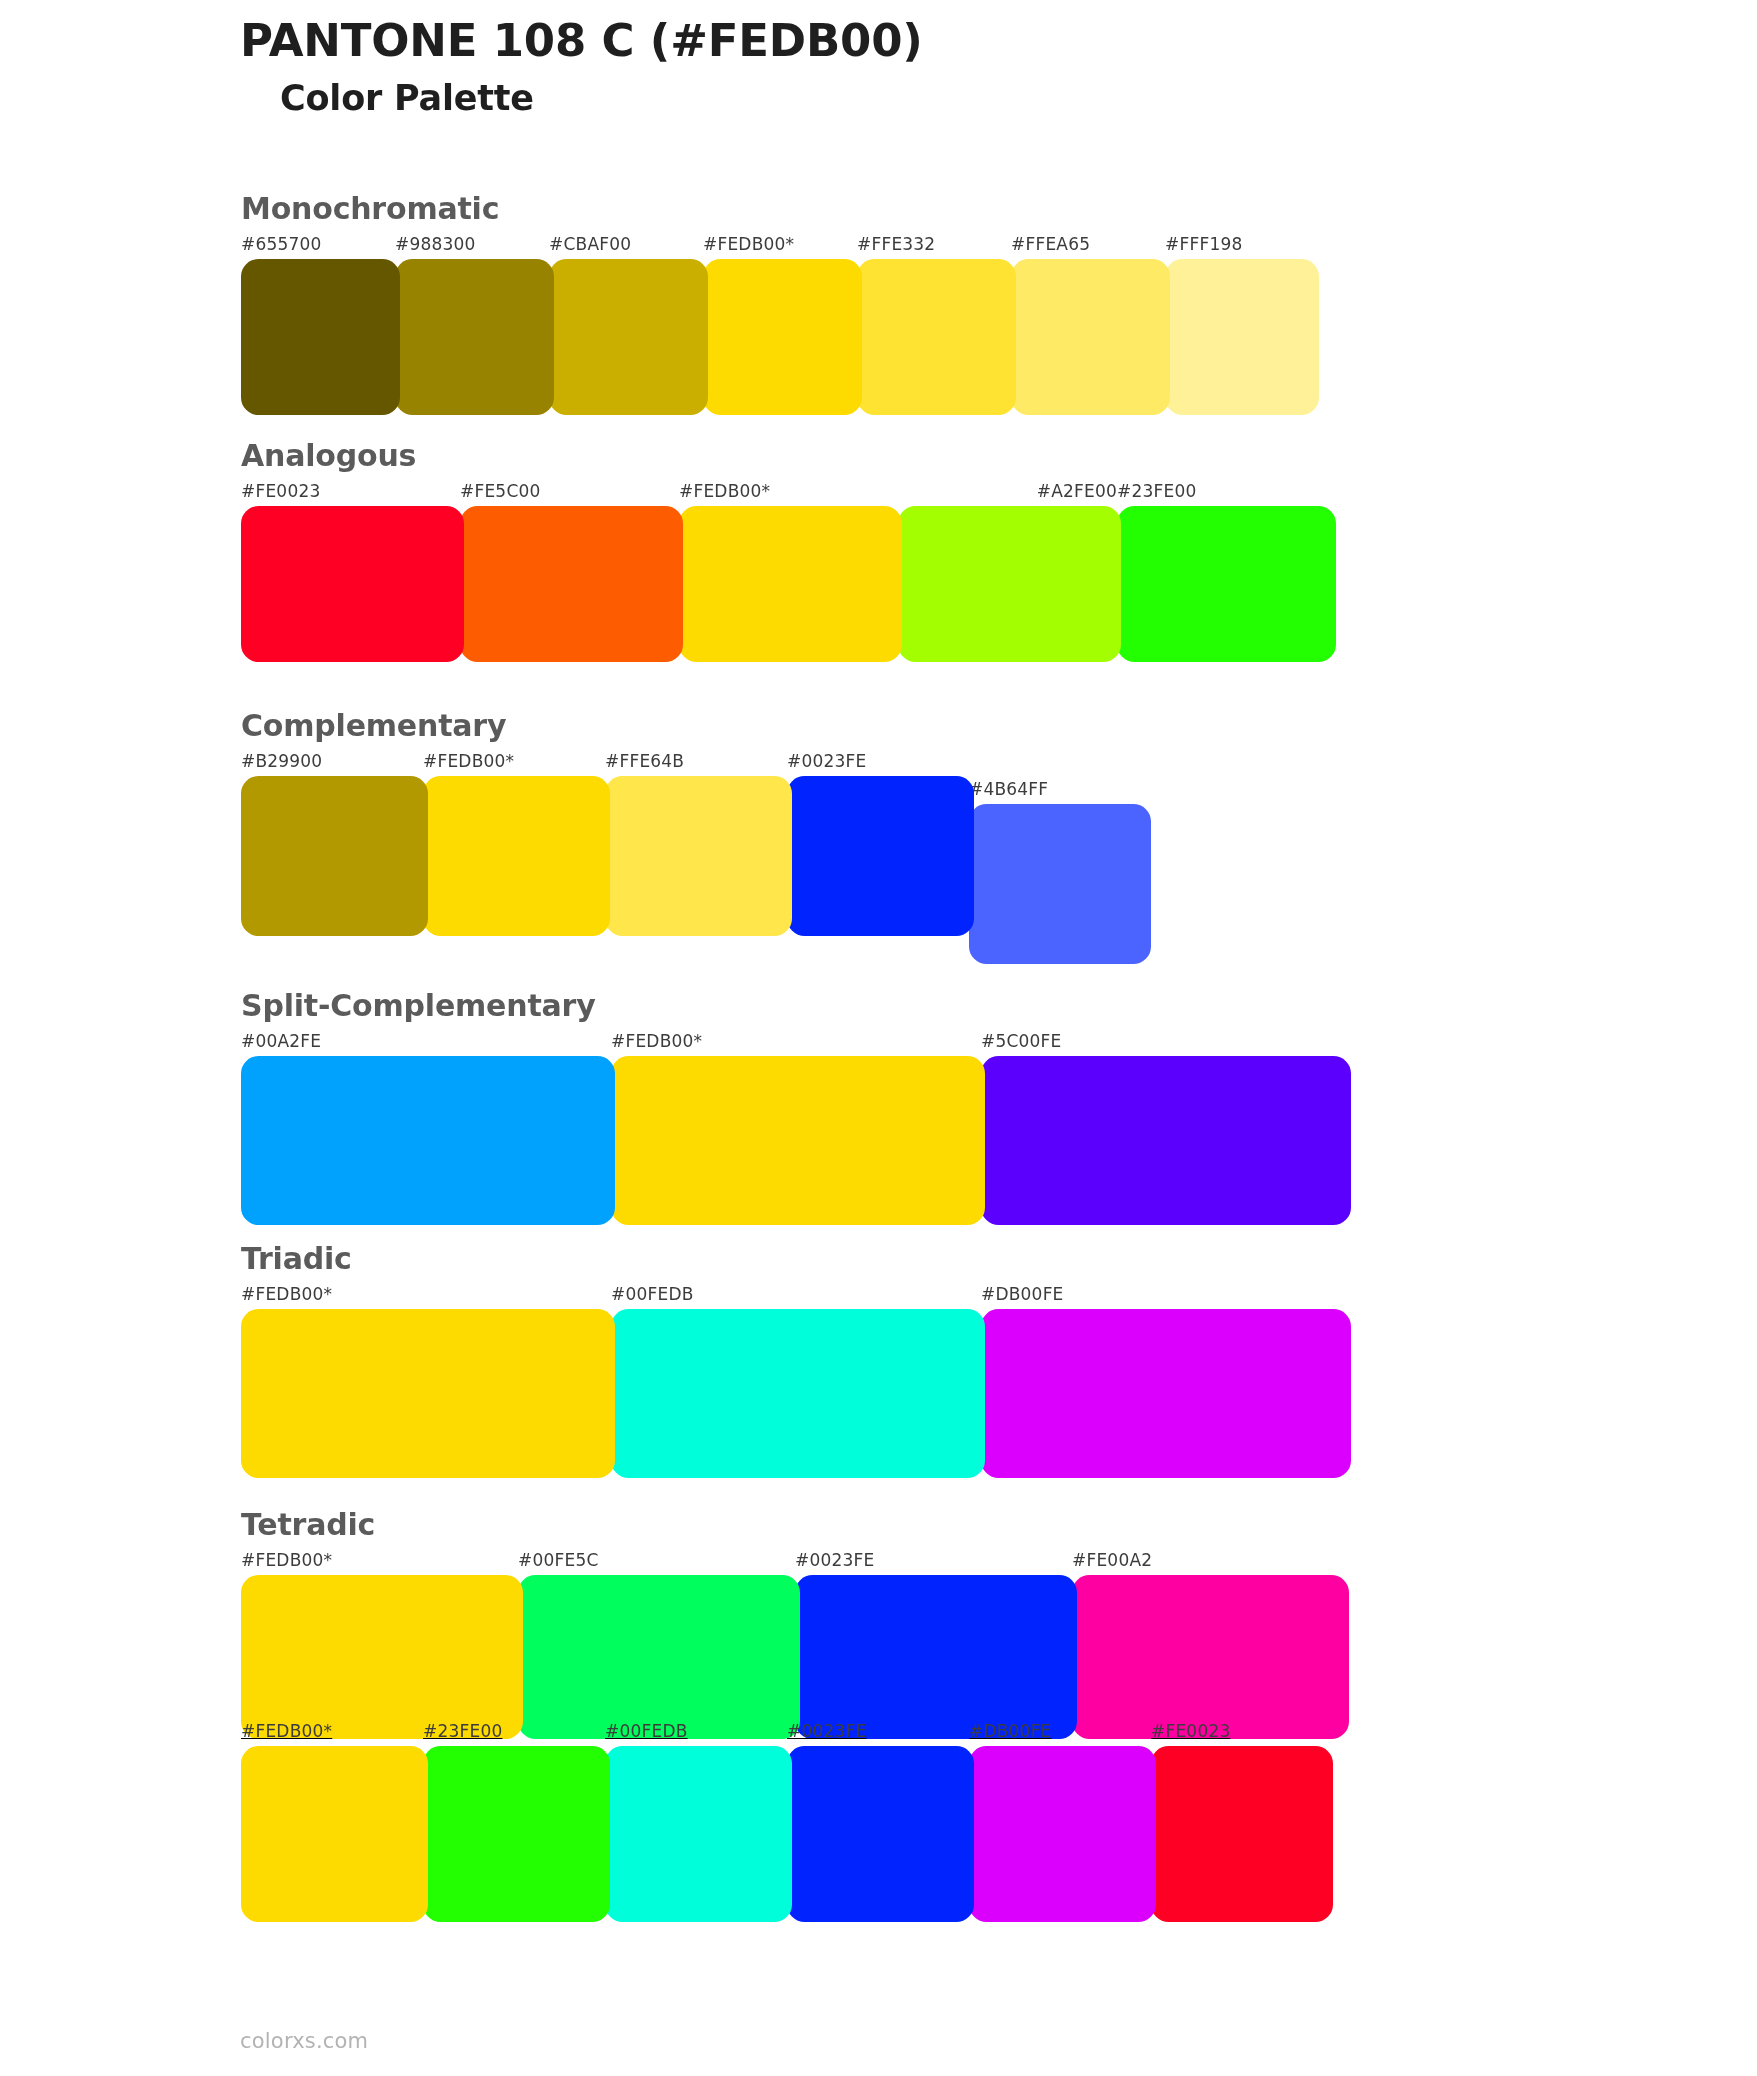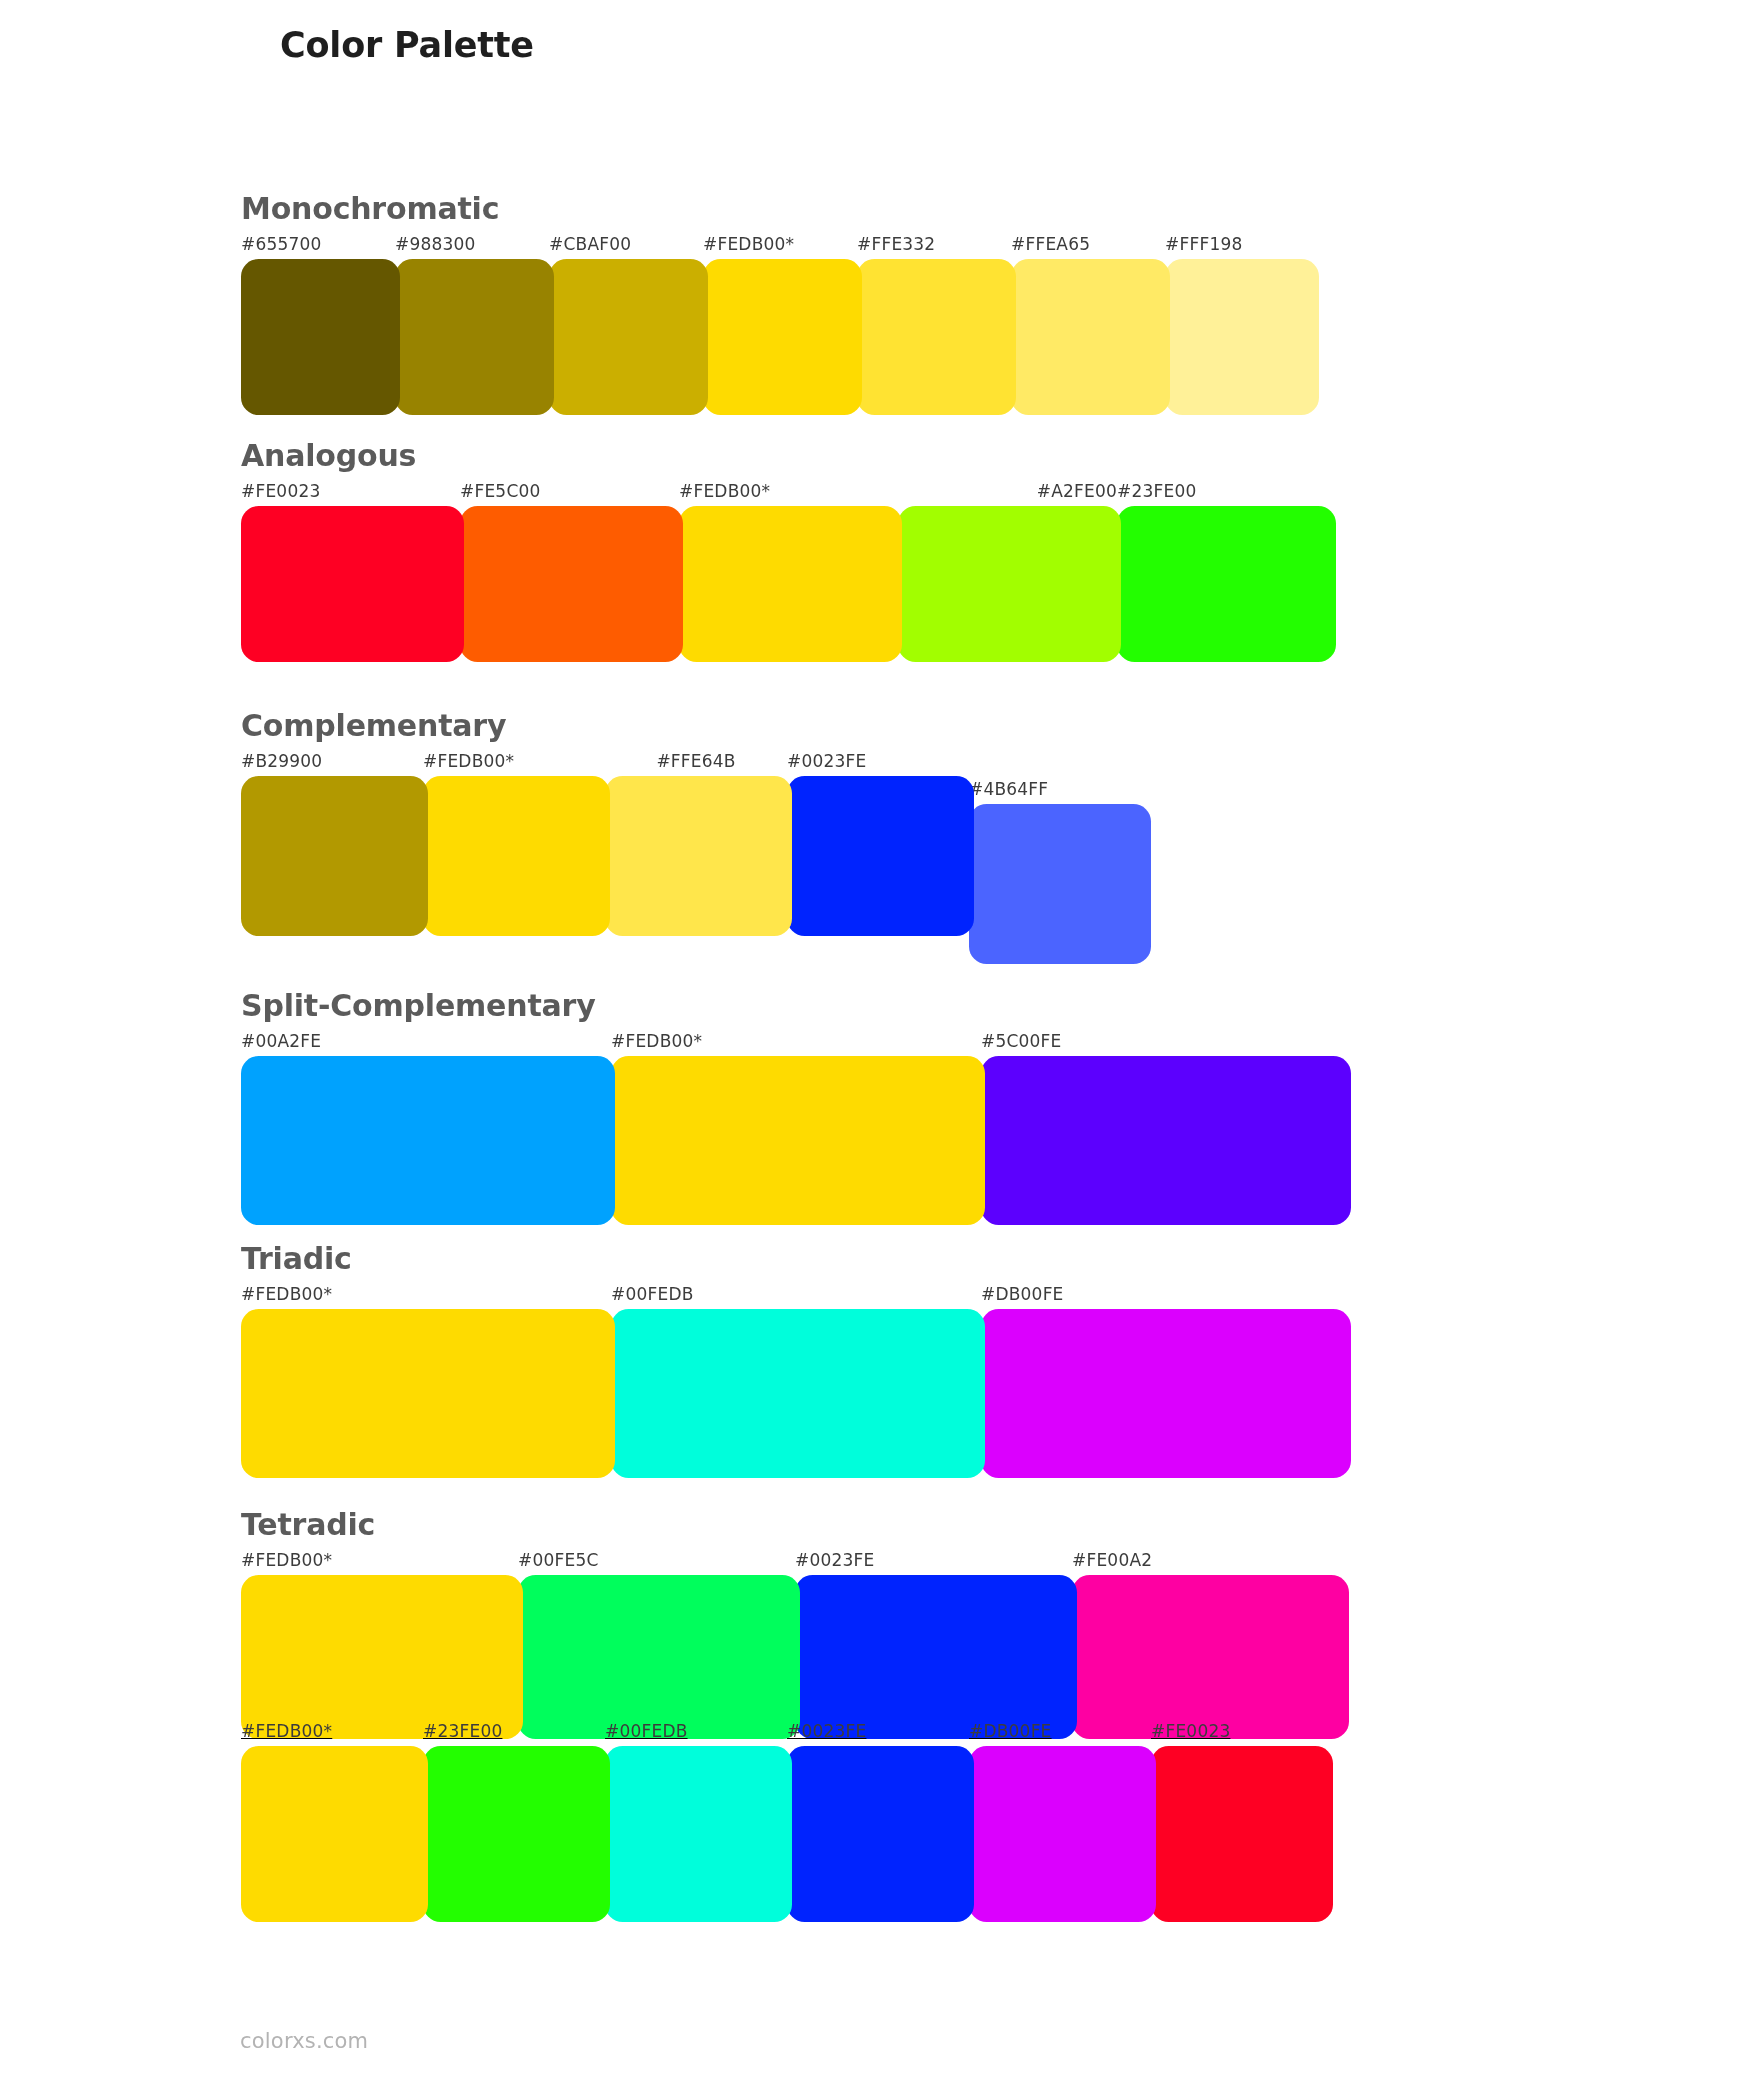--- a/index.html
+++ b/index.html
@@ -102,20 +102,21 @@
     letter-spacing: 0.2px;
     white-space: nowrap;
   }
 </style>
 </head>
 <body>
 
 <div class="page">
 
   <div class="header">
+    <div class="page-title">PANTONE 108 C (#FEDB00)</div>
     <div class="page-subtitle">Color Palette</div>
   </div>
 
   <div class="sections" id="sections-root">
       <div class="section" style="top: 192px;">
         <div class="section-title">Monochromatic</div>
         <div class="swatch-row" style="width: 1230px;">
           <div class="swatch" style="width: 154px; z-index: 8;">
             <span class="swatch-label">#655700</span>
             <span class="swatch-chip" style="background: rgb(101, 87, 0); height: 156px; width: 159px;"></span>
@@ -175,21 +176,21 @@
         <div class="section-title">Complementary</div>
         <div class="swatch-row" style="width: 1093px;">
           <div class="swatch" style="width: 182px; z-index: 7;">
             <span class="swatch-label">#B29900</span>
             <span class="swatch-chip" style="background: rgb(178, 153, 0); height: 160px; width: 187px;"></span>
           </div>
           <div class="swatch" style="width: 182px; z-index: 6;">
             <span class="swatch-label">#FEDB00*</span>
             <span class="swatch-chip" style="background: rgb(254, 219, 0); height: 160px; width: 187px;"></span>
           </div>
-          <div class="swatch" style="width: 182px; z-index: 5; text-align: center;">
+          <div class="swatch" style="width: 182px; z-index: 5;">
             <span class="swatch-label">#FFE64B</span>
             <span class="swatch-chip" style="background: rgb(255, 230, 75); height: 160px; width: 187px;"></span>
           </div>
           <div class="swatch" style="width: 182px; z-index: 3;">
             <span class="swatch-label">#0023FE</span>
             <span class="swatch-chip" style="background: rgb(0, 35, 254); height: 160px; width: 187px;"></span>
           </div>
           <div class="swatch" style="width: 182px; z-index: 2; margin-top: 28px;">
             <span class="swatch-label">#4B64FF</span>
             <span class="swatch-chip" style="background: rgb(75, 100, 255); height: 160px; width: 182px;"></span>

